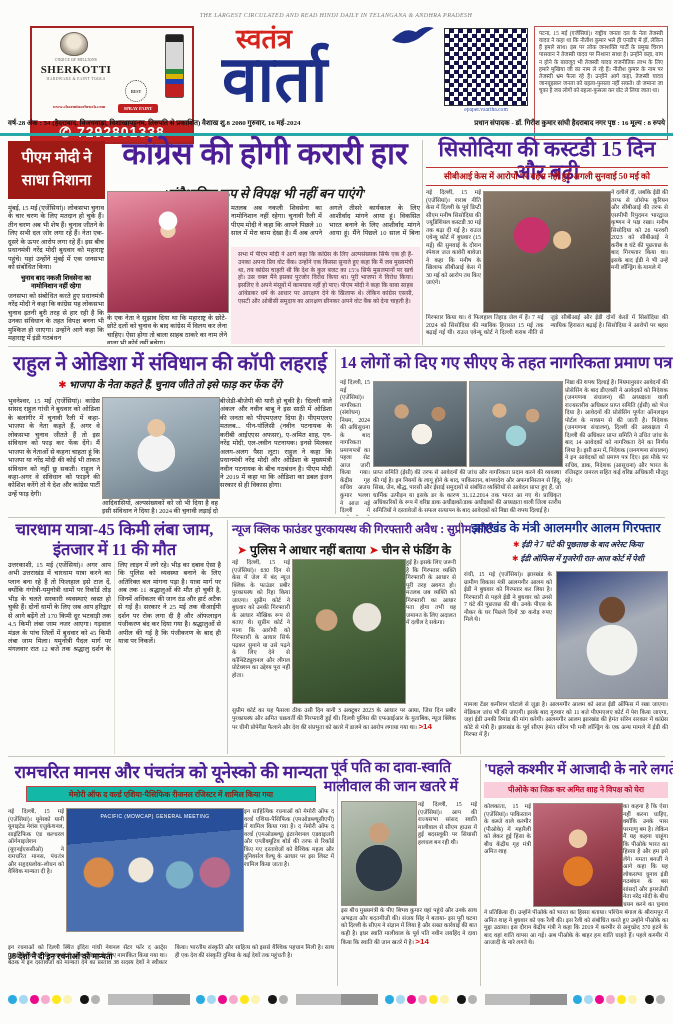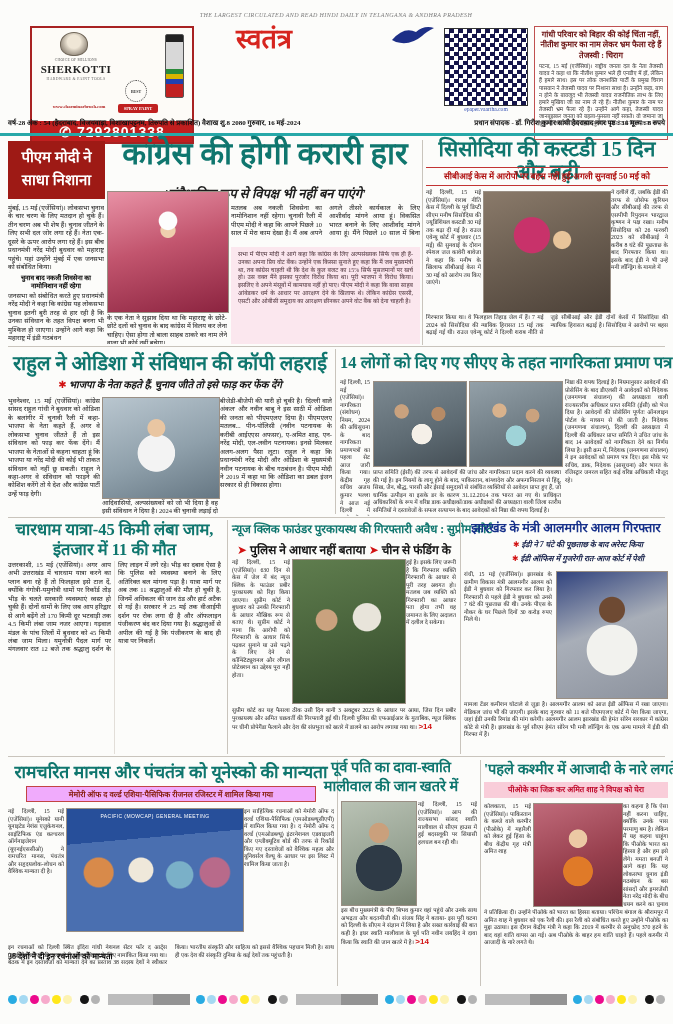--- a/index.html
+++ b/index.html
@@ -1,21 +1,21 @@
 <!DOCTYPE html>
 <html><head>
 <meta charset="utf-8">
 <style>
   html,body{margin:0;padding:0}
   body{width:673px;height:1024px;background:#fcfcfa;position:relative;overflow:hidden;
        font-family:"Liberation Serif","DejaVu Sans",serif;color:#1a1a1a}
   .abs{position:absolute}
   .small{font-size:6.5px;line-height:1.3;text-align:justify;color:#222;overflow:hidden}
   .tiny{font-size:5.8px;line-height:1.3;text-align:justify;color:#222;overflow:hidden}
-  .hl{font-weight:bold;color:#0f766e;text-align:center}
+  .hl{font-weight:bold;color:#4c1d95;text-align:center}
   .photo{overflow:hidden;border:1px solid #9a8f84}
   .vrule{width:1px;background:#c9c4bc}
   .hrule{height:1px;background:#c9c4bc}
   .jump{color:#d21212;font-weight:bold;font-size:8px;font-family:"Liberation Sans",sans-serif}
   
   #tagline{left:168px;top:12px;width:336px;font-size:6px;font-style:italic;color:#7a7a7a;
            text-align:center;letter-spacing:.4px;font-family:"Liberation Serif",serif}
   #ad{left:30px;top:26px;width:160px;height:114px;border:2px solid #a82222;background:#fdfbf7}
   #ad-top{position:absolute;left:0;top:0;right:0;height:88px;padding:15px}
   #lion{position:absolute;left:28px;top:4px;width:26px;height:22px;border-radius:50% 50% 45% 45%;
@@ -122,21 +122,21 @@
   #jh-b1{top:539px}#jh-b2{top:553px}
   #jh-c1{left:464px;top:571px;width:88px;height:128px}
   #jh-photo{left:556px;top:571px;width:110px;height:126px;
       background:radial-gradient(circle at 50% 30%,#6e4a33 12%,rgba(0,0,0,0) 13%),
                  radial-gradient(circle at 50% 62%,#f2f2ee 26%,rgba(0,0,0,0) 27%),
                  linear-gradient(160deg,#31437e 0%,#a8aeb8 45%,#8d939e 100%)}
   #jh-c2{left:464px;top:701px;width:204px;height:53px}
   
   #h4rule{left:8px;top:756px;width:657px}
   #un-hl{left:8px;top:759px;width:326px;font-size:17.5px;white-space:nowrap}
-  #un-strap{left:26px;top:786px;width:290px;height:16px;background:#f0abfc;border:1px solid #c24444;
+  #un-strap{left:26px;top:786px;width:290px;height:16px;background:#14b8a6;border:1px solid #c24444;
             color:#8a2012;font-weight:bold;font-size:7.8px;text-align:center;line-height:15px;box-sizing:border-box}
   #un-c1{left:8px;top:808px;width:56px;height:123px}
   #un-photo{left:66px;top:808px;width:176px;height:122px;
       background:radial-gradient(circle at 18% 52%,#d88a4a 9%,rgba(0,0,0,0) 10%),
                  radial-gradient(circle at 42% 50%,#efe8da 10%,rgba(0,0,0,0) 11%),
                  radial-gradient(circle at 64% 54%,#7ab0c8 10%,rgba(0,0,0,0) 11%),
                  radial-gradient(circle at 84% 52%,#b86a8a 9%,rgba(0,0,0,0) 10%),
                  linear-gradient(175deg,#274f9a 0 26%,#4a6fb0 26% 100%)}
   #un-photo-cap{position:absolute;left:0;top:4px;right:0;font-size:5px;color:#fff;text-align:center;
                 font-family:"Liberation Sans",sans-serif;letter-spacing:.4px}
@@ -189,27 +189,27 @@
   <div id="ad-phonebar">
     <span>✆</span>&nbsp;<span>7292801338</span>
   </div>
 </div>
 
 <div id="logo" class="abs">
   <div id="logo-w1">स्वतंत्र</div>
   <svg id="dove" width="46" height="22" viewBox="0 0 46 22">
     <path d="M2 16 Q14 2 26 8 Q34 1 44 4 Q36 8 32 12 Q20 22 6 18 Z" fill="#1d2f87"></path>
   </svg>
+  <div id="logo-w2">वार्ता</div>
 </div>
 
 <div id="qr" class="abs"></div>
 <div id="qr-cap" class="abs">epaper.vaartha.com</div>
 
 <div id="sidebox" class="abs">
-  <div id="sidebox-hl">गांधी परिवार को बिहार की कोई चिंता नहीं, नीतीश कुमार का नाम लेकर भ्रम फैला रहे हैं तेजस्वी : चिराग</div>
   <div id="sidebox-body">पटना, 15 मई (एजेंसियां)। राष्ट्रीय जनता दल के नेता तेजस्वी यादव ने कहा था कि नीतीश कुमार भले ही एनडीए में हों, लेकिन हैं हमारे साथ। इस पर लोक जनशक्ति पार्टी के प्रमुख चिराग पासवान ने तेजस्वी यादव पर निशाना साधा है। उन्होंने कहा, बाप न होने के बावजूद भी तेजस्वी यादव राजनीतिक लाभ के लिए हमारे मुखिया जी का नाम ले रहे हैं। नीतीश कुमार के नाम पर तेजस्वी भ्रम फैला रहे हैं। उन्होंने आगे कहा, तेजस्वी यादव जानबूझकर जनता को बहला-फुसला नहीं सकते। वो जमाना जा चुका है जब लोगों को बहला-फुसला कर वोट ले लिया जाता था।</div>
 </div>
 
 <div id="dateline" class="abs">
   <b>वर्ष-28 अंक : 54 (हैदराबाद, विजयवाड़ा, विशाखापट्टनम, तिरुपति से प्रकाशित) वैशाख शु.8 2080 गुरुवार, 16 मई-2024</b>
   <b>प्रधान संपादक - डॉ. गिरीश कुमार सांघी  हैदराबाद नगर  पृष्ठ : 16  मूल्य : 8 रुपये</b>
 </div>
 <div id="tealrule" class="abs"></div>
 
 <div id="kicker" class="abs">

